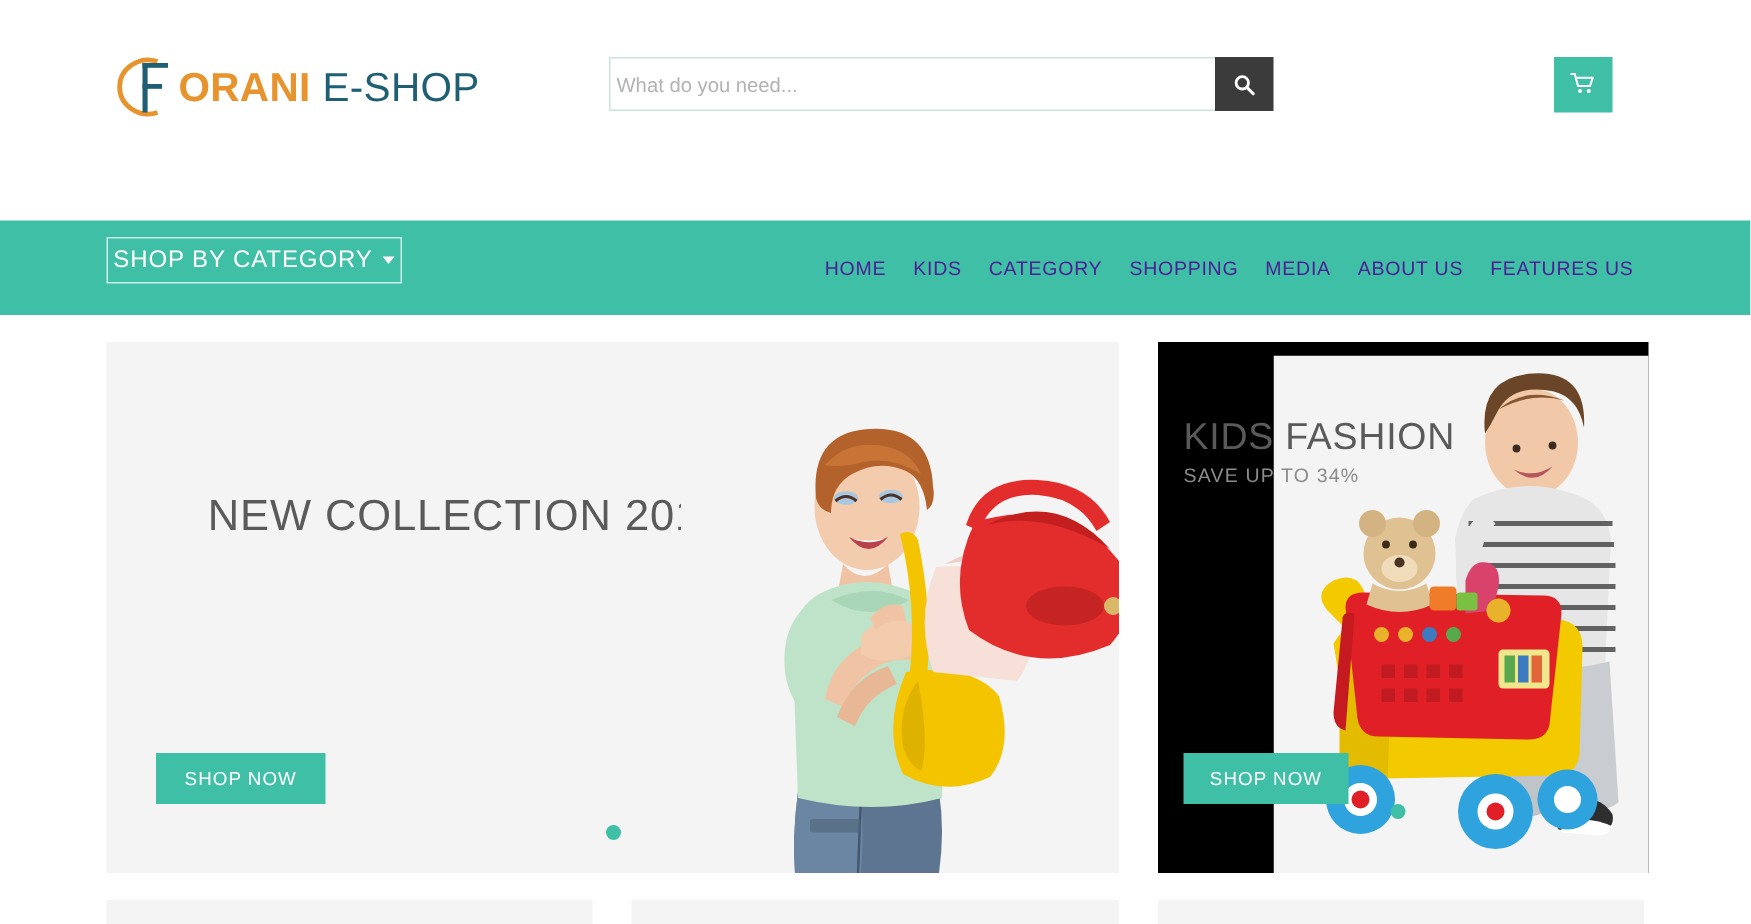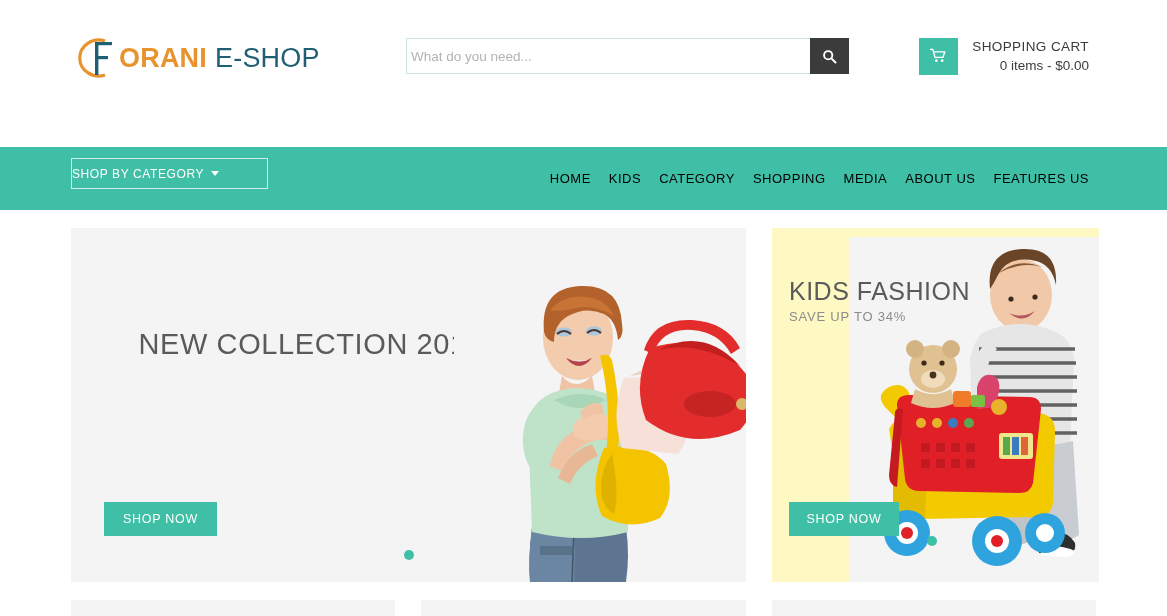--- a/index.html
+++ b/index.html
@@ -83,44 +83,44 @@
     position:relative;
     height:63px;
     background:#3fbfa6;
   }
   .shop-by-cat {
     position:absolute;
     left:71px; top:11px;
     width:197px; height:31px;
     border:1px solid rgba(255,255,255,0.75);
     color:#ffffff;
-    font-size:12px;
+    font-size:16px;
     letter-spacing:0.6px;
-    display:flex; align-items:center; 
+    display:flex; align-items:center; justify-content:center;
     cursor:pointer;
     background:transparent;
     font-family:"Liberation Sans", sans-serif;
   }
   .caret {
     display:inline-block;
     margin-left:7px;
     width:0; height:0;
     border-left:4px solid transparent;
     border-right:4px solid transparent;
     border-top:5px solid #ffffff;
   }
   .navlinks {
     position:absolute;
     right:78px; top:0;
     height:63px;
     display:flex; align-items:center;
     gap:0;
   }
   .navlink {
-    color:#000000;
+    color:#4c1d95;
     font-size:13px;
     letter-spacing:0.5px;
     text-decoration:none;
     padding:0 9px;
     white-space:nowrap;
     cursor:pointer;
   }
   .navlink:first-child { padding-left:0; }
   .navlink:last-child { padding-right:0; }
 
@@ -178,21 +178,21 @@
 
   .slider-img {
     position:absolute;
     right:-38px; bottom:0;
     width:330px; height:354px;
   }
 
   .promo {
     position:relative;
     width:327px; height:354px;
-    background:#fef9c3;
+    background:#000000;
     overflow:hidden;
     flex:none;
   }
   .promo-copy { position:absolute; left:17px; top:50px; z-index:3; }
   .promo-title {
     font-size:25px; color:#5a5a5a; letter-spacing:0.5px;
     font-weight:normal; line-height:1.1;
   }
   .promo-sub {
     font-size:13px; color:#8c8c8c; letter-spacing:0.8px;
@@ -272,24 +272,20 @@
   <div class="cart">
     <button class="cart-icon-btn">
       <span>
         <svg width="17" height="15" viewBox="0 0 20 18">
           <path d="M0 1.6 h3.2 l2.6 9.6 h9.6 l2.2 -6.6 h-12" fill="none" stroke="#ffffff" stroke-width="1.7" stroke-linejoin="round" stroke-linecap="round"></path>
           <circle cx="7.4" cy="15.2" r="1.6" fill="#ffffff"></circle>
           <circle cx="14.4" cy="15.2" r="1.6" fill="#ffffff"></circle>
         </svg>
       </span>
     </button>
-    <div class="cart-text">
-      <div class="cart-title">SHOPPING CART</div>
-      <div class="cart-sub">0 items - $0.00</div>
-    </div>
   </div>
 
 </div>
 
 <div class="navbar">
 
   <button class="shop-by-cat">
     <span>SHOP BY CATEGORY</span>
     <span class="caret"></span>
   </button>

